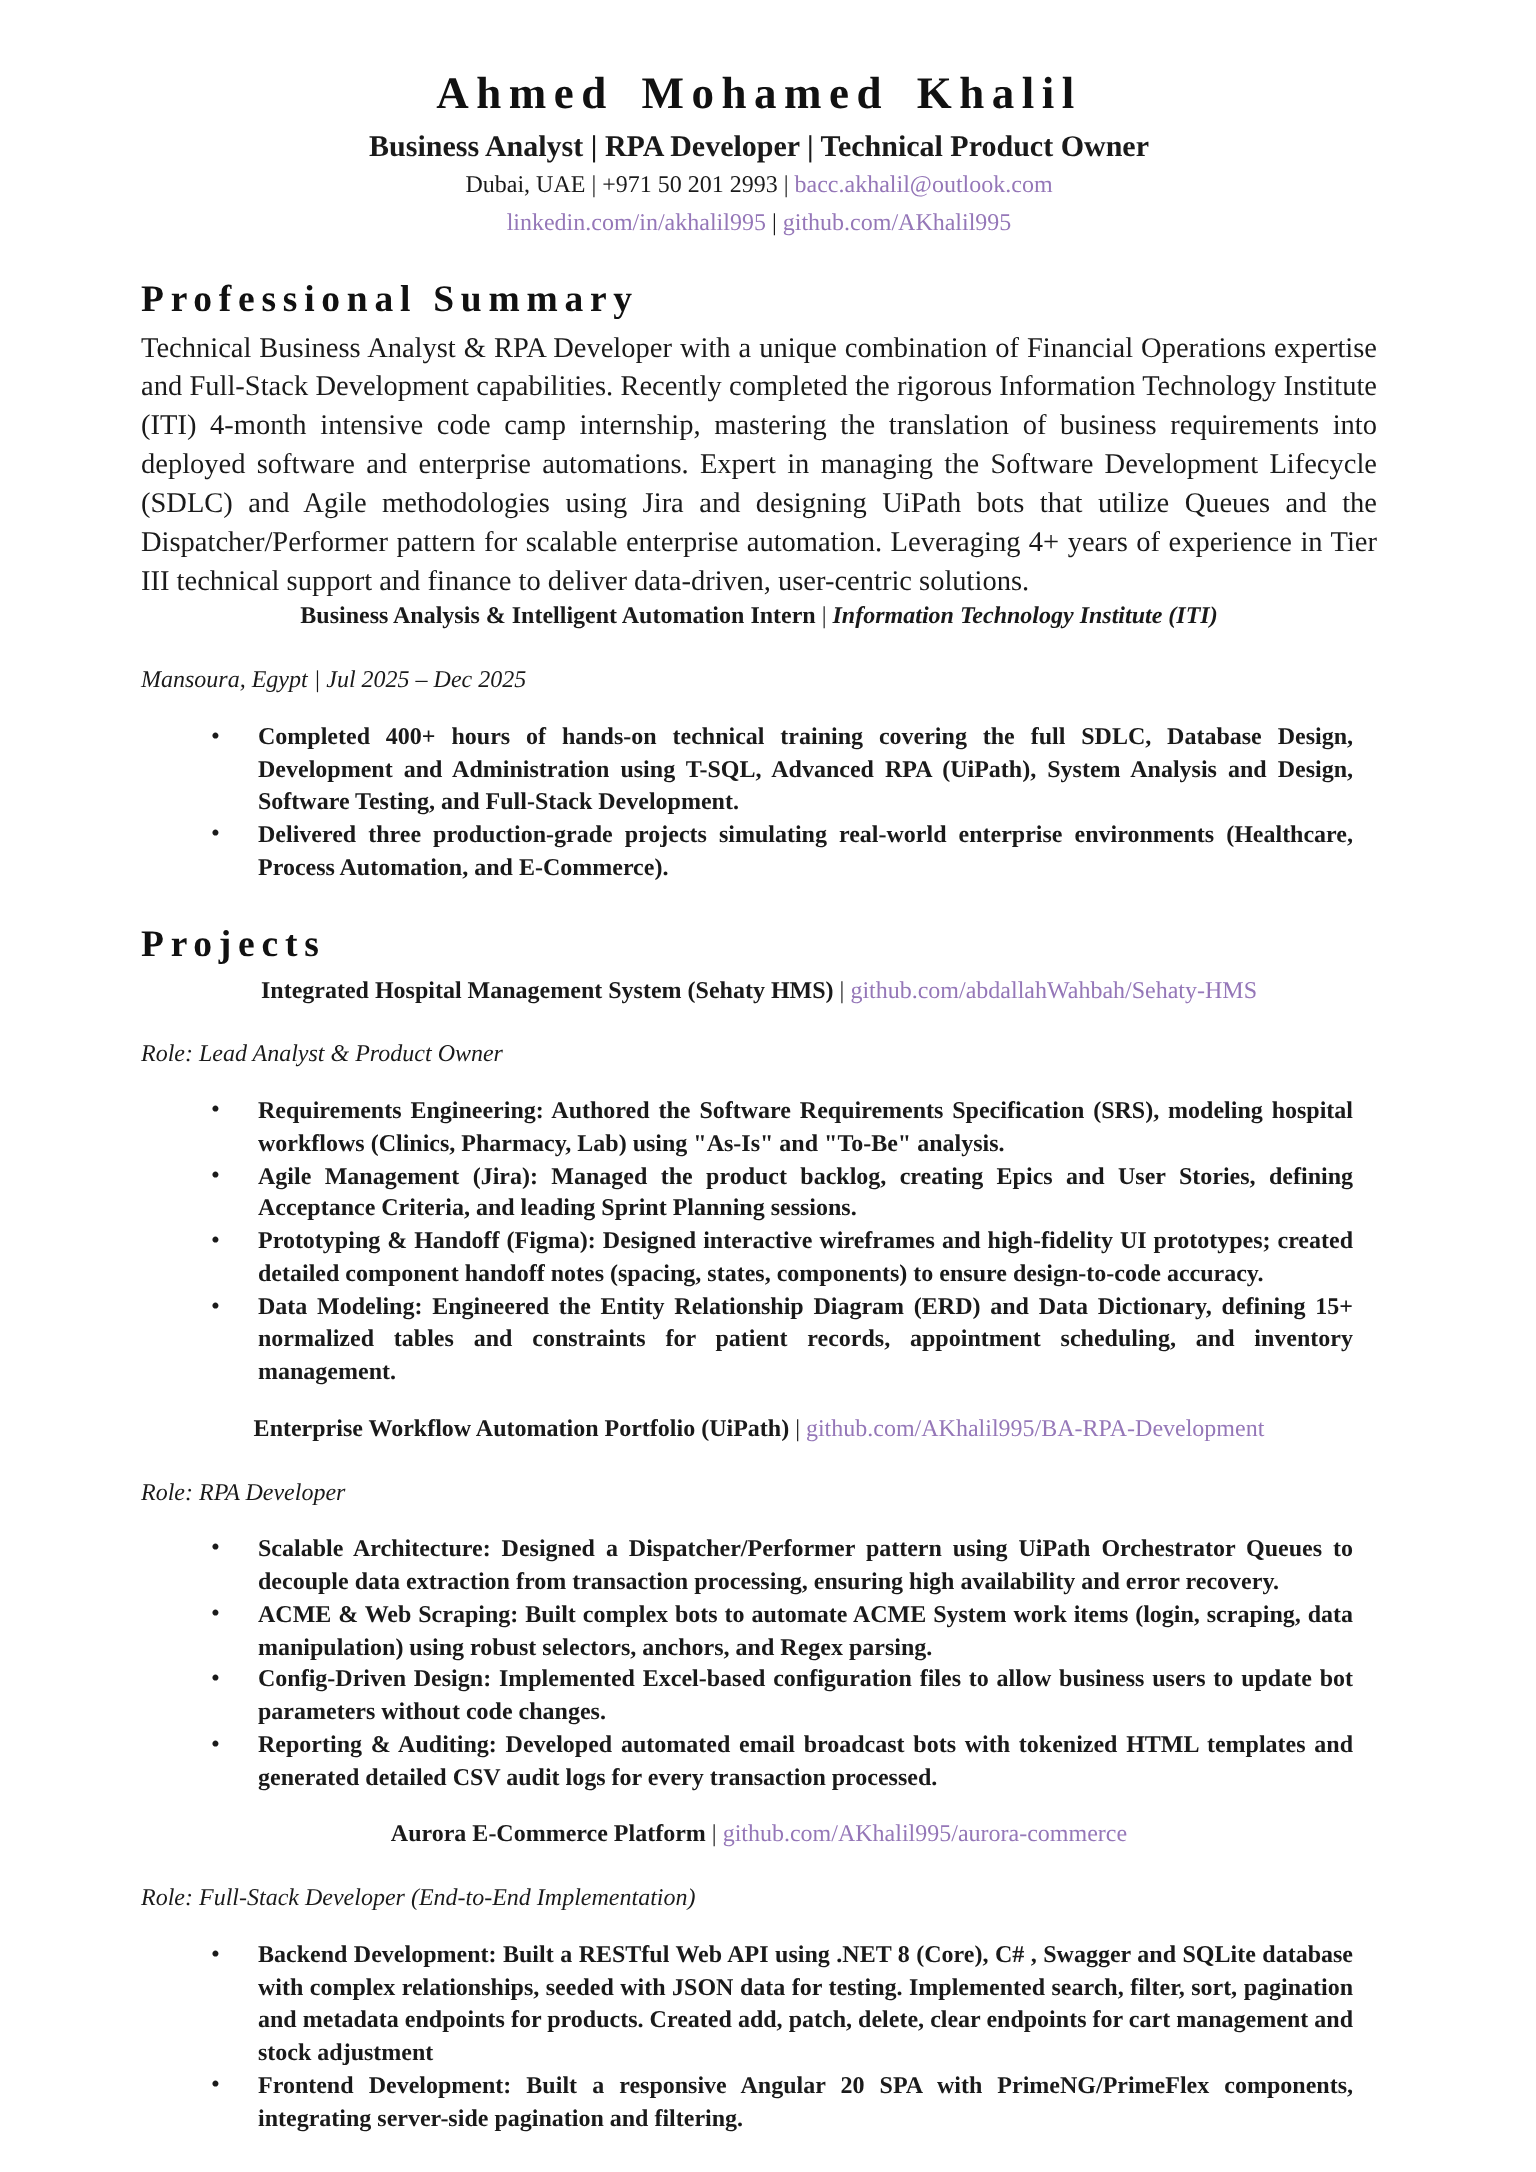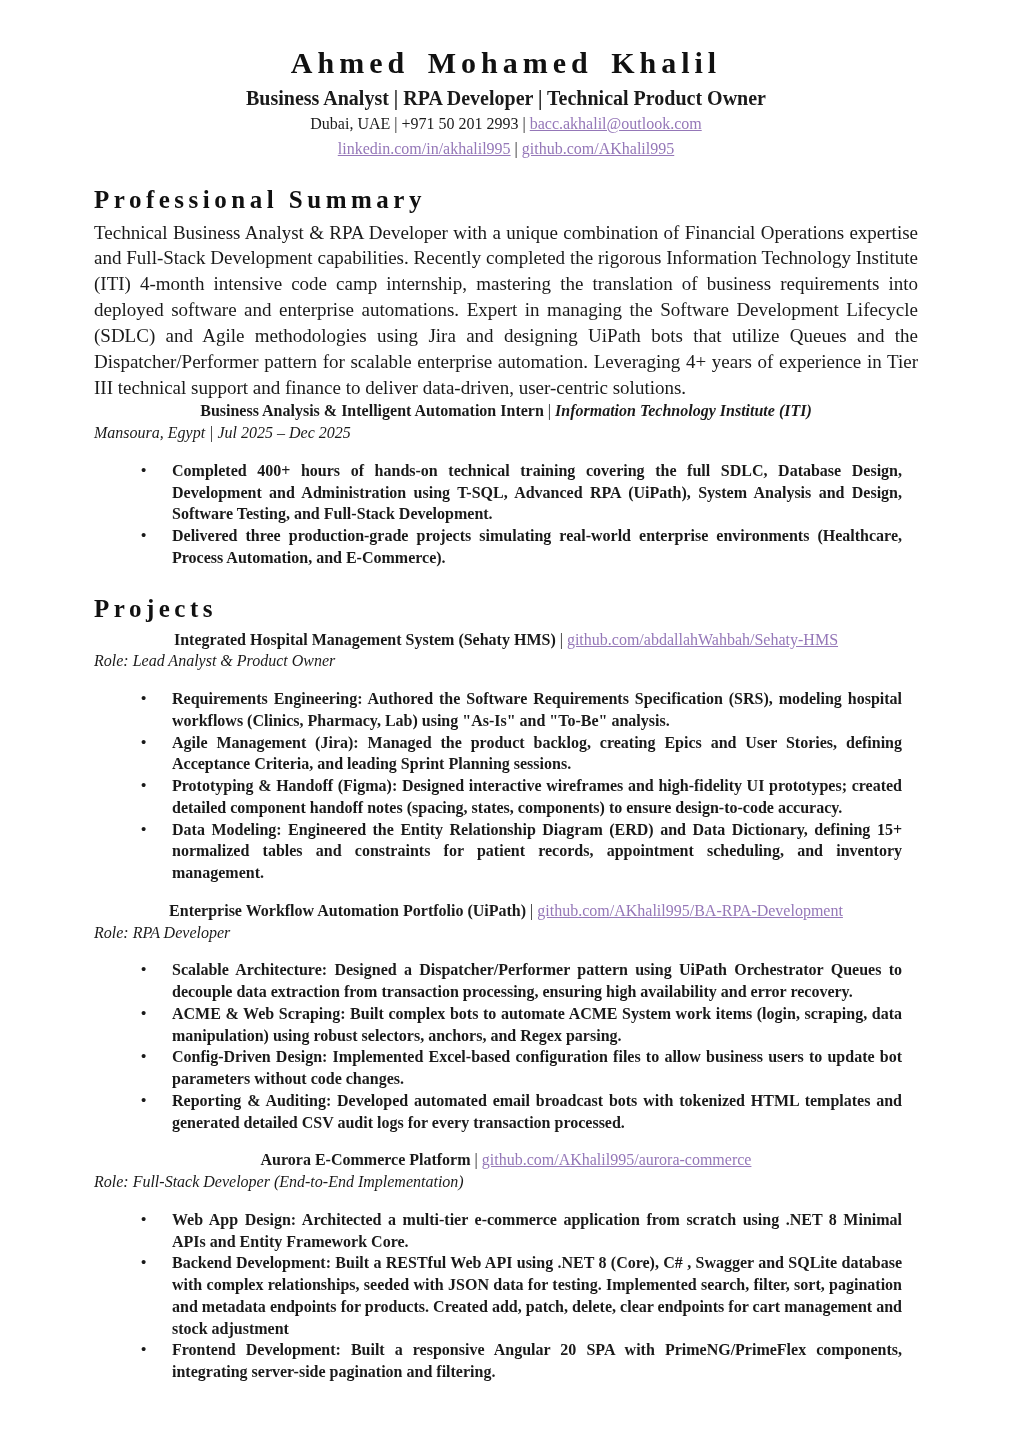--- a/index.html
+++ b/index.html
@@ -31,42 +31,41 @@
     font-size: 20px;
     font-weight: bold;
   }
   .contact-line {
     margin-top: 4px;
     font-size: 16px;
     line-height: 1.3;
   }
   a.doc-link {
     color: #9577b8;
-    text-decoration: underline;
     text-decoration-color: #9577b8;
     cursor: pointer;
   }
   
   .section-heading {
     font-size: 25px;
     font-weight: bold;
     letter-spacing: 4.5px;
     margin-top: 26px;
     margin-bottom: 6px;
     color: #111;
   }
   .body-text {
     font-size: 19px;
     line-height: 1.36;
     text-align: justify;
   }
   .entry-title-line { font-size: 16px; line-height: 1.36; text-align: center; }
   .entry-title { font-weight: bold; }
   .entry-org { font-weight: bold; font-style: italic; }
-  .entry-meta { font-style: italic; font-size: 16px; line-height: 1.36; }
+  .entry-meta { font-style: italic; font-size: 16px; line-height: 1.36; margin-top: 21px; }
   ul.bullets {
     list-style: none;
     margin: 16px;
     padding-left: 62px;
     font-weight: bold;
   }
   ul.bullets li {
     position: relative;
     font-size: 16px;
     line-height: 1.36;
@@ -155,20 +154,19 @@
     </div>
 
     <div class="project-block">
       <div class="entry-title-line">
         <span class="entry-title">Aurora E-Commerce Platform</span>
         <span> | </span>
         <a class="doc-link">github.com/AKhalil995/aurora-commerce</a>
       </div>
       <div class="entry-meta">Role: Full-Stack Developer (End-to-End Implementation)</div>
       <ul class="bullets">
-        <li>Web App Design: Architected a multi-tier e-commerce application from scratch using .NET 8 Minimal APIs and Entity Framework Core.</li>
         <li>Backend Development: Built a RESTful Web API using .NET 8 (Core), C# , Swagger and SQLite database with complex relationships, seeded with JSON data for testing. Implemented search, filter, sort, pagination and metadata endpoints for products. Created add, patch, delete, clear endpoints for cart management and stock adjustment</li>
         <li>Frontend Development: Built a responsive Angular 20 SPA with PrimeNG/PrimeFlex components, integrating server-side pagination and filtering.</li>
       </ul>
     </div>
   </div>
 
 </div>
 
 </body></html>

